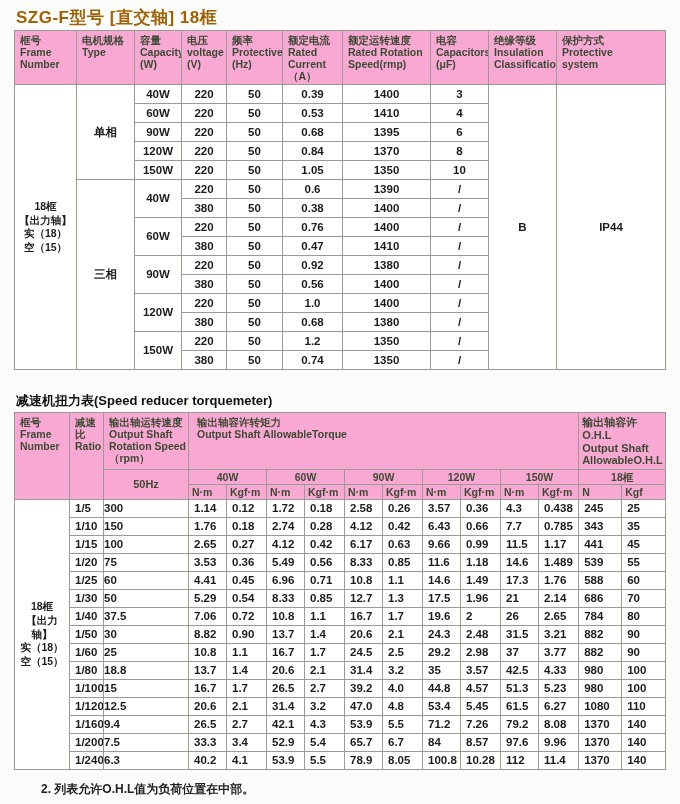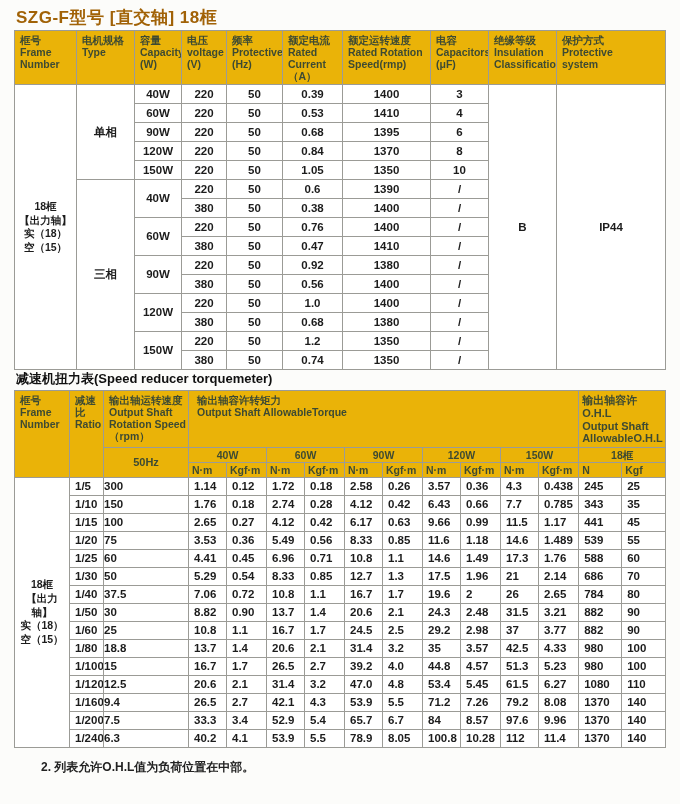--- a/index.html
+++ b/index.html
@@ -4,26 +4,26 @@
 <style>
   html,body { margin:0; padding:0; }
   body {
     width:680px; height:804px; background:#fcfcfa;
     font-family:"Liberation Sans","DejaVu Sans",sans-serif;
     color:#1c1c1c; overflow:hidden;
   }
   .page { padding:4px 14px 0 14px; }
   .page-title { font-size:17px; font-weight:bold; color:#a16207; margin:2px 0 1px 2px; letter-spacing:.5px; }
   .sec-title { font-size:13px; font-weight:bold; color:#101010; margin:0 0 2px 2px; }
-  .t2title { margin-top:0; }
+  .t2title { margin-top:22px; }
 
   table { border-collapse:collapse; table-layout:fixed; width:651px; }
   th, td { border:1px solid #9b9b96; overflow:hidden; }
   th {
-    background:#eab308; color:#3d4a33; font-weight:bold;
+    background:#f9a8d4; color:#3d4a33; font-weight:bold;
     font-size:10.5px; line-height:1.15; text-align:left;
     vertical-align:top; padding:3px 2px 2px 5px; white-space:pre-line;
   }
   td {
     background:#ffffff; font-weight:bold; font-size:11.5px;
     line-height:1.15; white-space:pre-line; color:#1c1c1c;
   }
 
   
   .t1 td { text-align:center; height:18px; padding:0 1px; }

